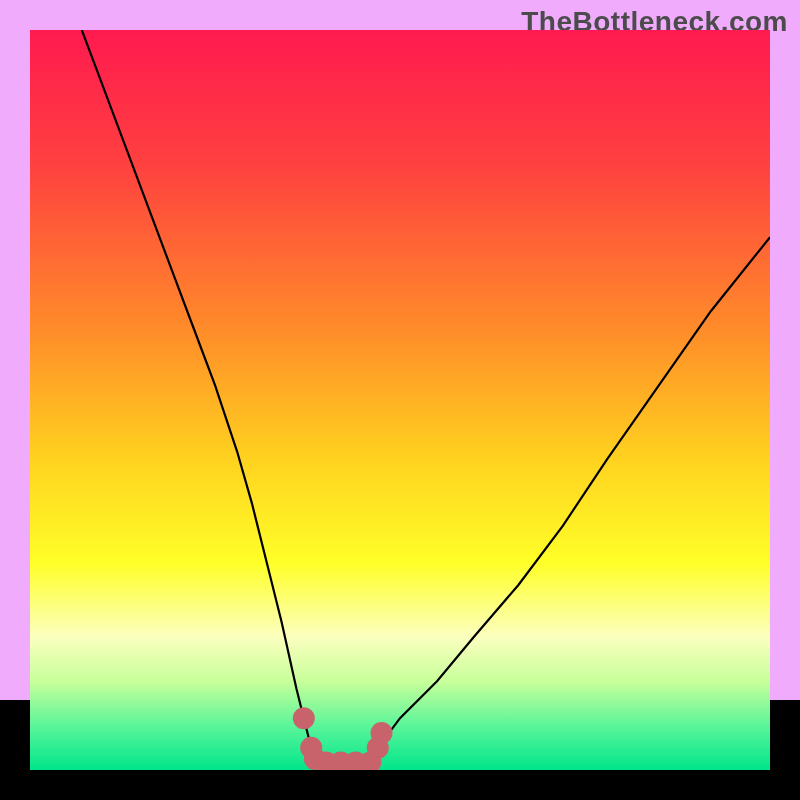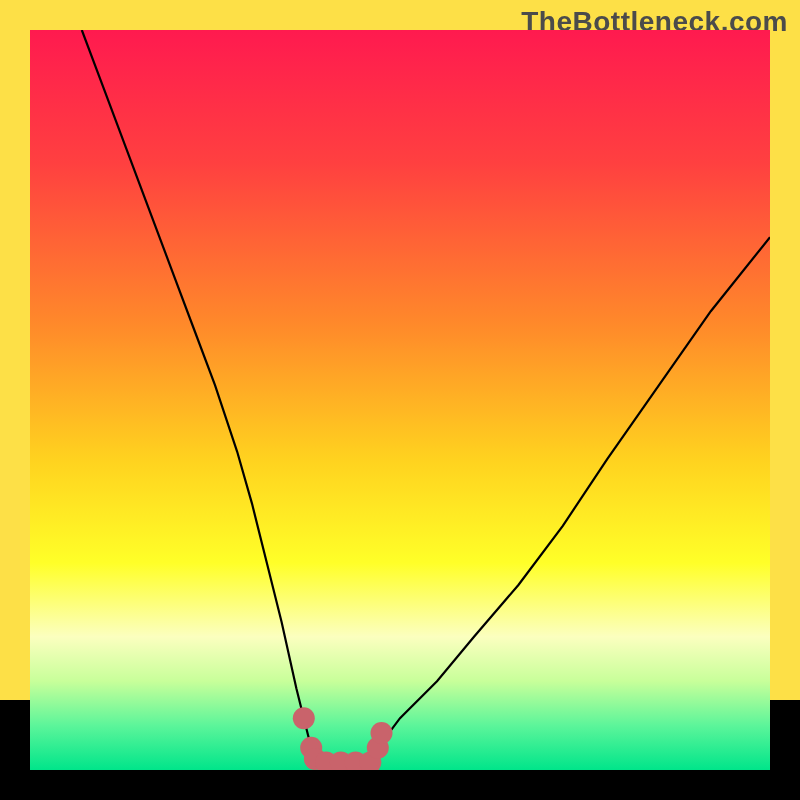--- a/index.html
+++ b/index.html
@@ -10,21 +10,21 @@
     background: #000;
     overflow: hidden;
     font-family: Arial, Helvetica, sans-serif;
   }
   .frame {
     position: absolute;
     left: 0;
     top: 0;
     width: 800px;
     height: 700px;
-    background: #fde047;
+    background: #f0abfc;
   }
   .watermark {
     position: absolute;
     top: 6px;
     right: 12px;
     color: #4b4b4b;
     font-size: 28px;
     font-weight: 600;
     letter-spacing: 0.5px;
     user-select: none;

